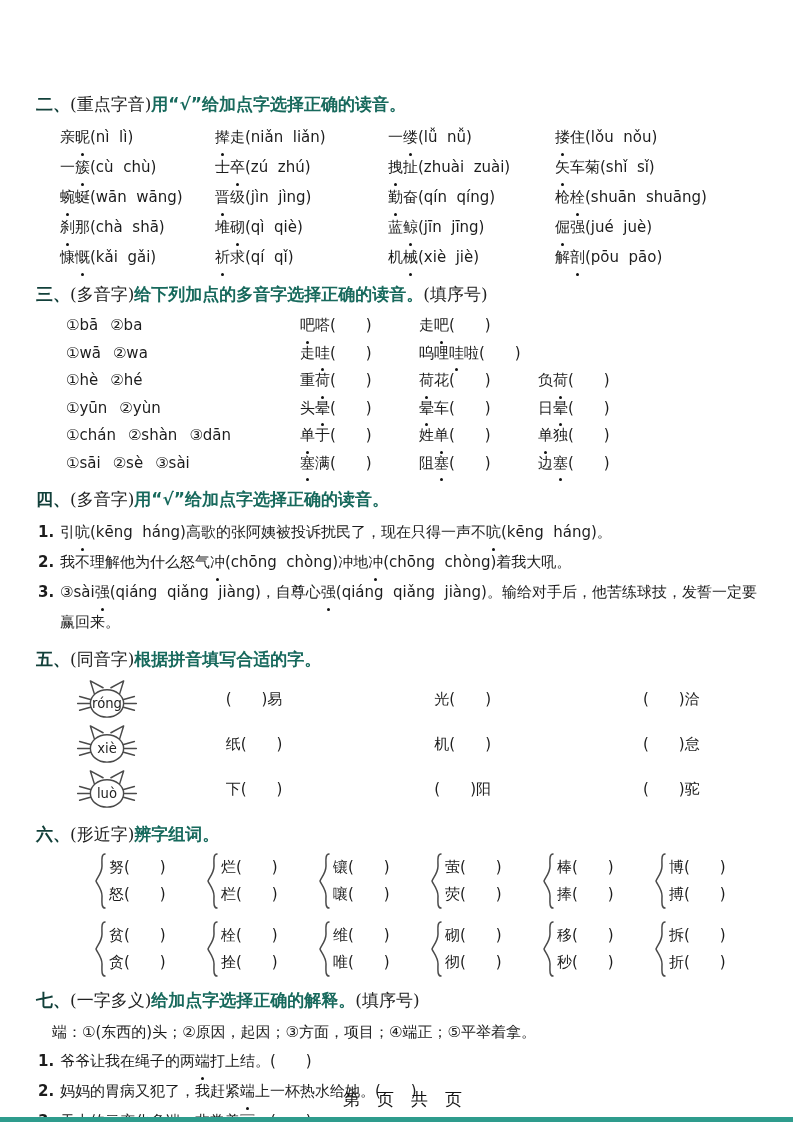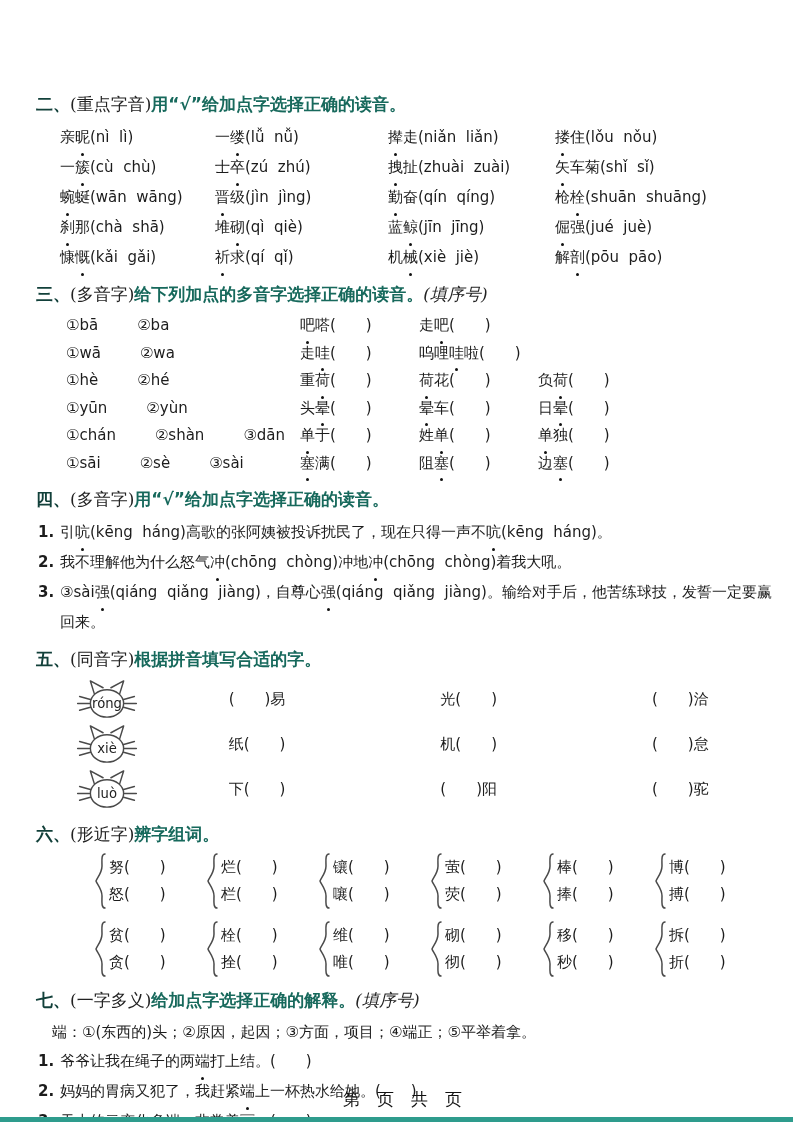--- a/index.html
+++ b/index.html
@@ -2,40 +2,40 @@
 <html><head>
 <meta charset="utf-8">
 <style>
   html,body{margin:0;padding:0;}
   body{
     width:793px;height:1122px;position:relative;overflow:hidden;
     background:#ffffff;color:#1c1c1c;
     font-family:"DejaVu Sans","Liberation Sans",sans-serif;
     font-size:15px;
   }
-  .page{position:absolute;left:0;top:0;width:793px;height:1122px;padding:82px 19px 0 36px;box-sizing:border-box;}
+  .page{position:absolute;left:0;top:0;width:793px;height:1122px;padding:82px 28px 0 36px;box-sizing:border-box;}
   
   .sec-h{font-size:17px;line-height:24px;margin:0 0 6px 0;white-space:pre-wrap;}
   .hnum{font-weight:700;color:#12403a;}
   .htag{font-family:"DejaVu Serif","Liberation Serif",serif;font-weight:400;color:#222222;}
   .htitle{font-weight:700;color:#17695c;}
-  .hsuffix{font-family:"DejaVu Serif","Liberation Serif",serif;font-weight:400;color:#222222;font-style:italic;}
+  .hsuffix{font-family:"DejaVu Serif","Liberation Serif",serif;font-weight:400;color:#222222;}
   .sec{margin-top:10px;}
   
   .dotchar{position:relative;display:inline-block;}
   .dotchar::after{
     content:"";position:absolute;left:50%;bottom:-4px;margin-left:-1.5px;
     width:3px;height:3px;border-radius:50%;background:#111;
   }
   
   .s2-grid{display:grid;grid-template-columns:155px 173px 167px auto;margin-left:24px;line-height:30px;}
   .seg{white-space:pre-wrap;}
   
   .s3-row{display:flex;margin-left:30px;line-height:27.5px;}
-  .opts{display:flex;gap:39px;width:234px;flex-shrink:0;}
+  .opts{display:flex;gap:12px;width:234px;flex-shrink:0;}
   .opt{white-space:pre-wrap;}
   .w3{display:inline-block;width:119px;white-space:pre-wrap;}
   
   .q{position:relative;padding-left:22px;line-height:30px;margin-left:2px;}
   .qnum{position:absolute;left:0;top:0;font-weight:700;}
   .qtext{white-space:pre-wrap;}
   
   .cat-row{display:flex;align-items:center;margin-left:39px;height:45px;justify-content:space-between;}
   .cat{width:64px;height:45px;flex-shrink:0;}
   .w5{display:inline-block;width:122px;white-space:pre-wrap;margin-left:22px;}
@@ -57,22 +57,22 @@
 </style>
 </head>
 <body>
 
 <div class="page">
 
   <div class="sec">
     <div class="sec-h"><span class="hnum">二、</span><span class="htag">(重点字音)</span><span class="htitle">用“√”给加点字选择正确的读音。</span></div>
     <div class="s2-grid">
       <span class="seg"><span>亲</span><span class="dotchar">昵</span><span>(nì  lì)</span></span>
+      <span class="seg"><span class="dotchar">撵</span><span>走(niǎn  liǎn)</span></span>
       <span class="seg"><span>一</span><span class="dotchar">缕</span><span>(lǚ  nǚ)</span></span>
-      <span class="seg"><span class="dotchar">撵</span><span>走(niǎn  liǎn)</span></span>
       <span class="seg"><span class="dotchar">搂</span><span>住(lǒu  nǒu)</span></span>
       <span class="seg"><span>一</span><span class="dotchar">簇</span><span>(cù  chù)</span></span>
       <span class="seg"><span>士</span><span class="dotchar">卒</span><span>(zú  zhú)</span></span>
       <span class="seg"><span class="dotchar">拽</span><span>扯(zhuài  zuài)</span></span>
       <span class="seg"><span class="dotchar">矢</span><span>车菊(shǐ  sǐ)</span></span>
       <span class="seg"><span class="dotchar">蜿</span><span>蜒(wān  wāng)</span></span>
       <span class="seg"><span class="dotchar">晋</span><span>级(jìn  jìng)</span></span>
       <span class="seg"><span class="dotchar">勤</span><span>奋(qín  qíng)</span></span>
       <span class="seg"><span>枪</span><span class="dotchar">栓</span><span>(shuān  shuāng)</span></span>
       <span class="seg"><span class="dotchar">刹</span><span>那(chà  shā)</span></span>

